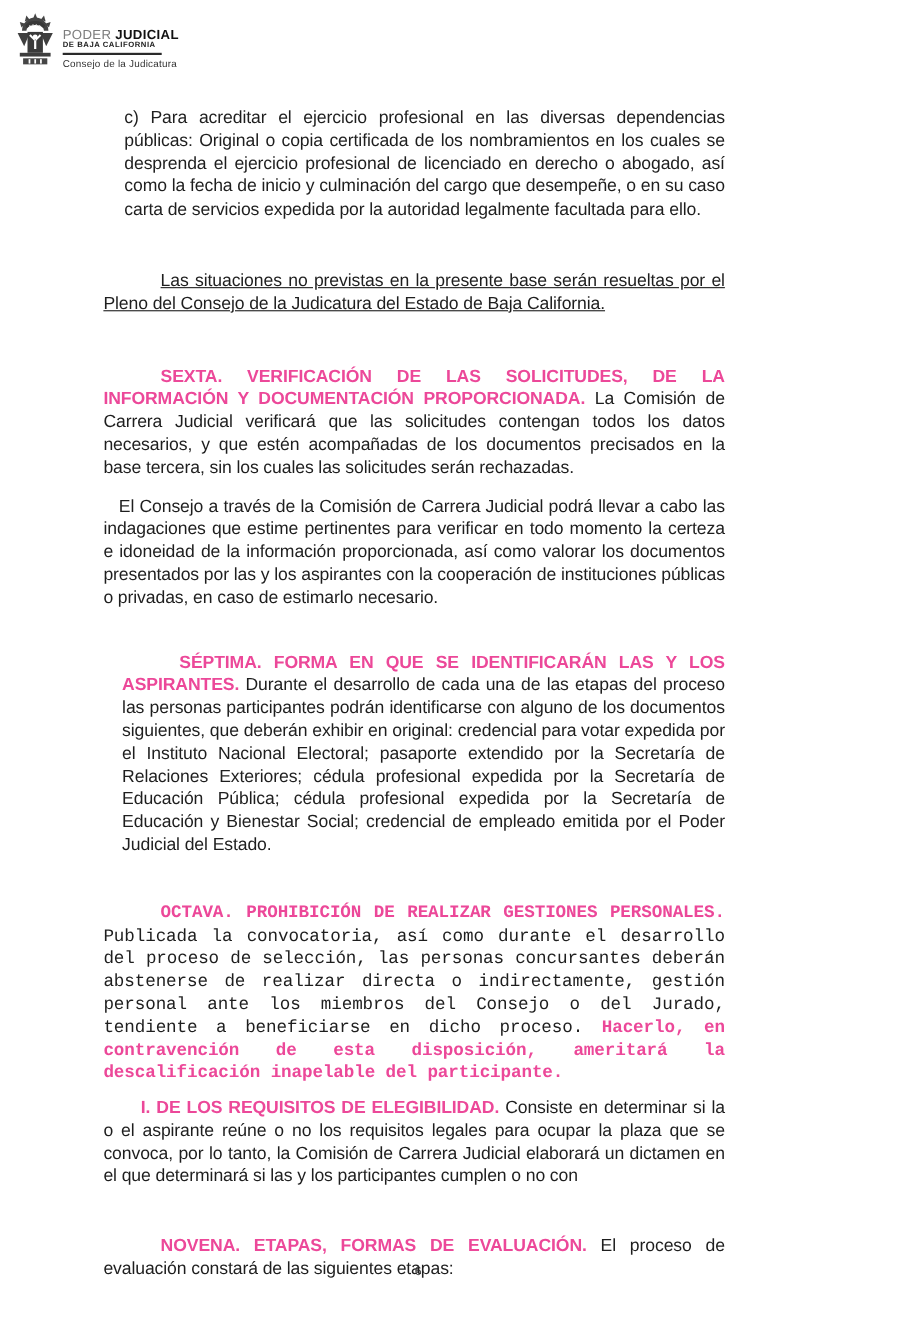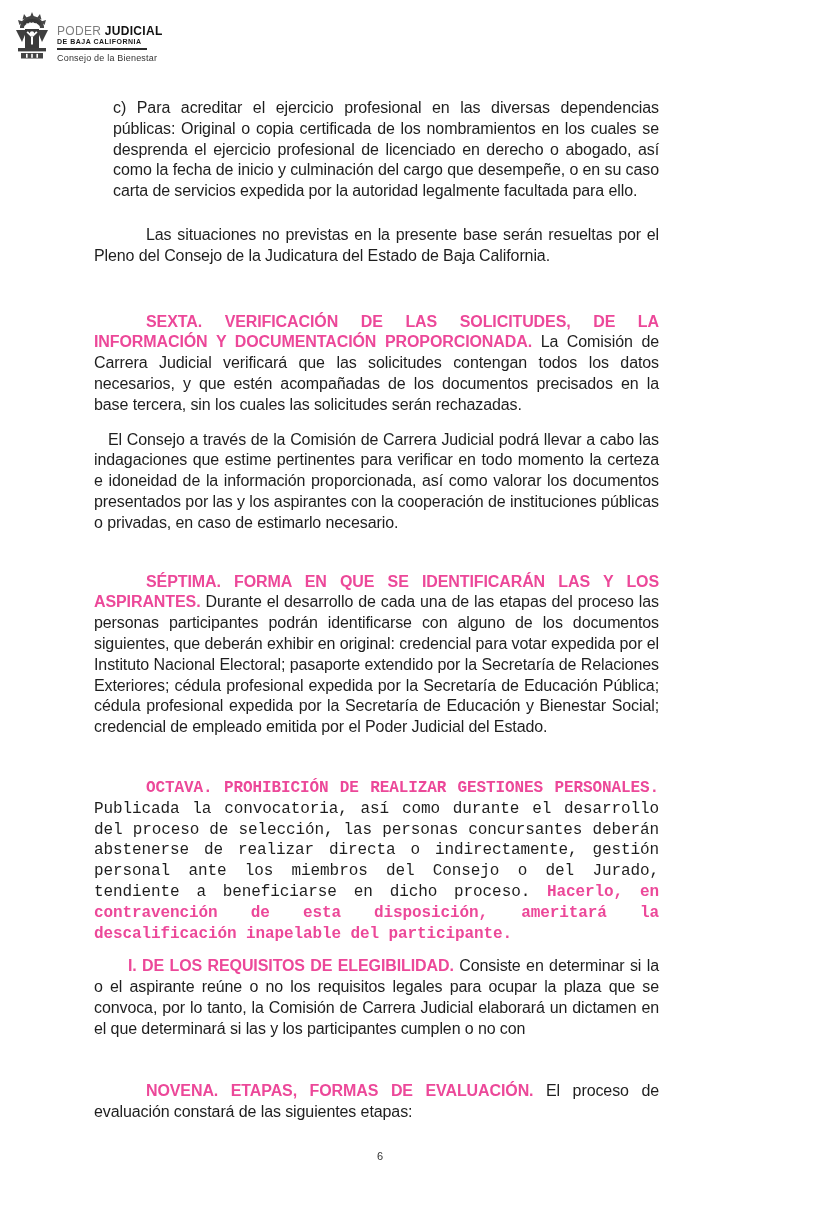--- a/index.html
+++ b/index.html
@@ -45,24 +45,24 @@
     font-size: 16px;
     line-height: 20.8px;
     color: #1e1e1e;
     text-align: justify;
     letter-spacing: -0.1px;
   }
   .para .b { font-weight: 700; color: #ec4899; }
   .para .u { text-underline-offset: 2px; }
 
   .p-item-c   { margin-left: 19px; }
-  .p-previstas { margin-top: 23px; text-indent: 52px; }
+  .p-previstas { margin-top: 44px; text-indent: 52px; text-decoration: underline; }
   .p-sexta     { margin-top: 45px; text-indent: 52px; }
   .p-consejo   { margin-top: 14px; text-indent: 14px; }
-  .p-septima   { margin-top: 38px; text-indent: 52px; }
+  .p-septima   { margin-top: 38px; text-indent: 52px; margin-left: 17px; }
   .p-octava    { margin-top: 40px; text-indent: 52px; font-family: Liberation Mono, monospace; }
   .p-novena    { margin-top: 42px; text-indent: 52px; }
   .p-elegibilidad { margin-top: 12px; text-indent: 34px; }
 
   
   .page-footer {
     position: absolute;
     top: 1146px; left: 0; right: 0;
     text-align: center;
   }
@@ -108,21 +108,21 @@
         <rect x="22.4" y="45.8" width="1.6" height="4" fill="#ffffff"></rect>
       </svg>
     </div>
     <div class="logo-text">
       <div class="brand-line">
         <span class="brand-light">PODER</span>
         <span class="brand-bold">JUDICIAL</span>
       </div>
       <div class="brand-region">DE BAJA CALIFORNIA</div>
       <div class="brand-rule"></div>
-      <div class="division-line">Consejo de la Bienestar</div>
+      <div class="division-line">Consejo de la Judicatura</div>
     </div>
   </header>
 
   <main class="doc-body">
 
     <p class="para p-item-c"><span>c) </span><span class="u">Para acreditar el ejercicio profesional en las diversas dependencias públicas</span><span>: Original o copia certificada de los nombramientos en los cuales se desprenda el ejercicio profesional de licenciado en derecho o abogado, así como la fecha de inicio y culminación del cargo que desempeñe, o en su caso carta de servicios expedida por la autoridad legalmente facultada para ello.</span></p>
 
     <p class="para p-previstas"><span>Las situaciones no previstas en la presente base serán resueltas por el Pleno del Consejo de la Judicatura del Estado de Baja California.</span></p>
 
     <p class="para p-sexta"><span class="b">SEXTA. VERIFICACIÓN DE LAS SOLICITUDES, DE LA INFORMACIÓN Y DOCUMENTACIÓN PROPORCIONADA. </span><span>La Comisión de Carrera Judicial verificará que las solicitudes contengan todos los datos necesarios, y que estén acompañadas de los documentos precisados en la base tercera, sin los cuales las solicitudes serán rechazadas.</span></p>

